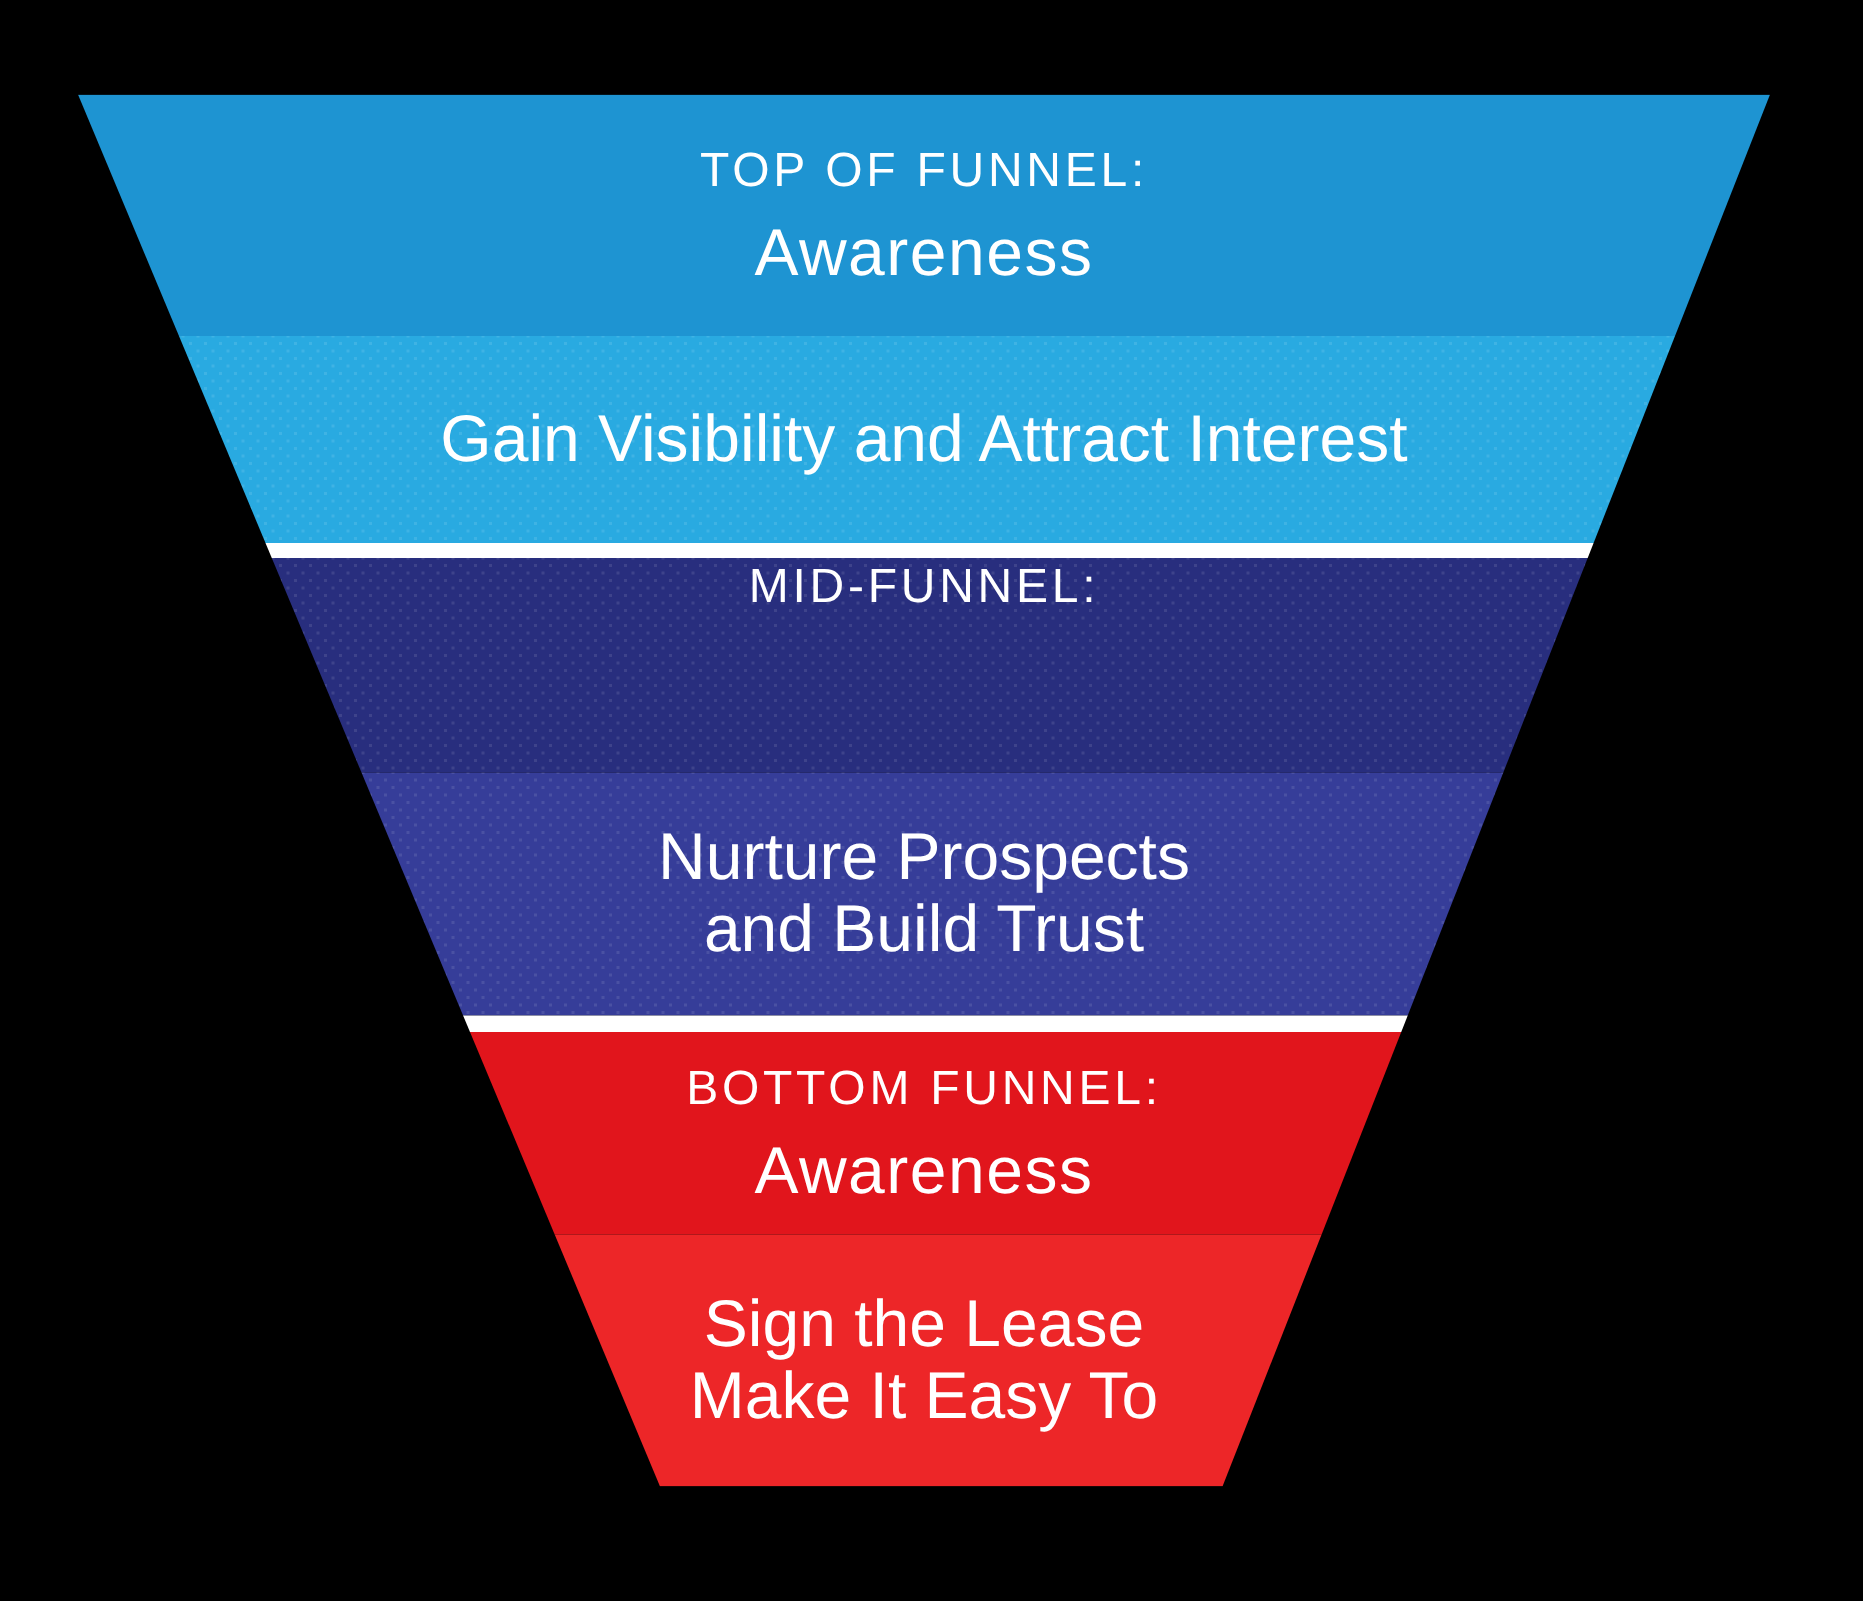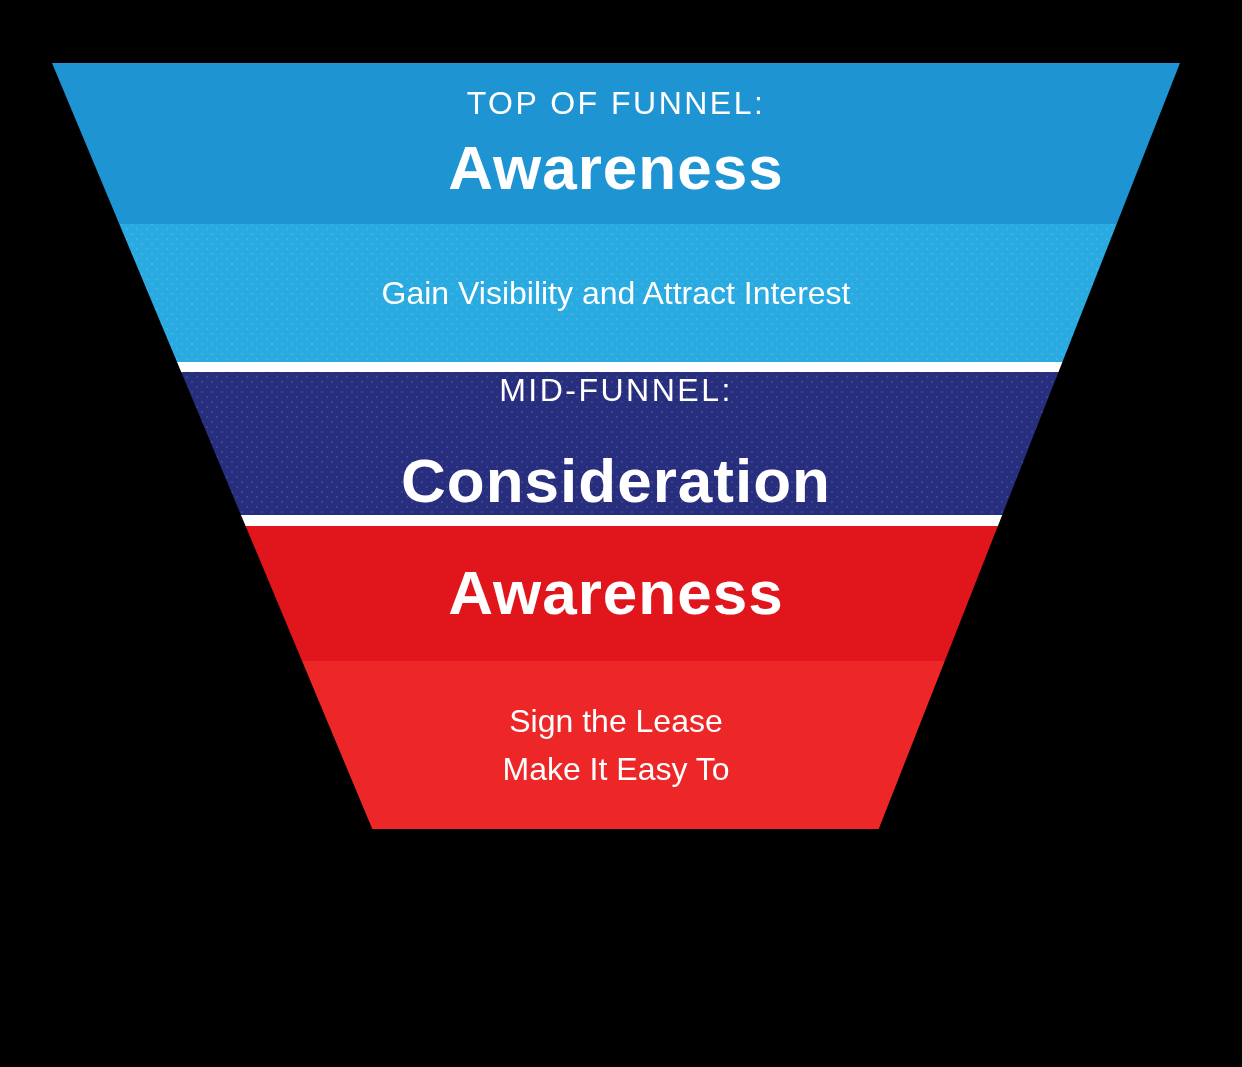--- a/index.html
+++ b/index.html
@@ -45,27 +45,27 @@
     background-position: 0 0, 5px 5px;
   }
   .band-label {
     font-size: 32px;
     font-weight: 400;
     letter-spacing: 2.5px;
     line-height: 1.15;
     margin-bottom: 13px;
   }
   .band-title {
-    font-size: 62px;
-    font-weight: 700;
+    font-size: 44px;
+    font-weight: 400;
     letter-spacing: 1px;
     line-height: 1.08;
   }
   .band-desc {
-    font-size: 32px;
+    font-size: 44px;
     font-weight: 400;
     line-height: 48px;
   }
   .separator {
     width: 100%;
     flex: 0 0 auto;
   }
   
   .b1 { height: 161px; }
   .b2 { height: 138px; }
@@ -87,26 +87,30 @@
       <div class="band-title">Awareness</div>
     </div>
     <div class="band b2 dotted" style="background-color: rgb(41, 170, 225);">
       <div class="band-desc">Gain Visibility and Attract Interest</div>
     </div>
 
     <div class="separator s1" style="background-color: rgb(255, 255, 255);"></div>
 
     <div class="band b3 dotted" style="background-color: rgb(40, 46, 126);">
       <div class="band-label">MID-FUNNEL:</div>
-      <div class="band-title">Consideration</div>
+    </div>
+    <div class="band b4 dotted" style="background-color: rgb(54, 61, 153);">
+      <div class="band-desc">Nurture Prospects</div>
+      <div class="band-desc">and Build Trust</div>
     </div>
 
     <div class="separator s2" style="background-color: rgb(255, 255, 255);"></div>
 
     <div class="band b5" style="background-color: rgb(225, 21, 28);">
+      <div class="band-label">BOTTOM FUNNEL:</div>
       <div class="band-title">Awareness</div>
     </div>
     <div class="band b6" style="background-color: rgb(237, 38, 40);">
       <div class="band-desc">Sign the Lease</div>
       <div class="band-desc">Make It Easy To</div>
     </div>
 
   </div>
 </div>
 

